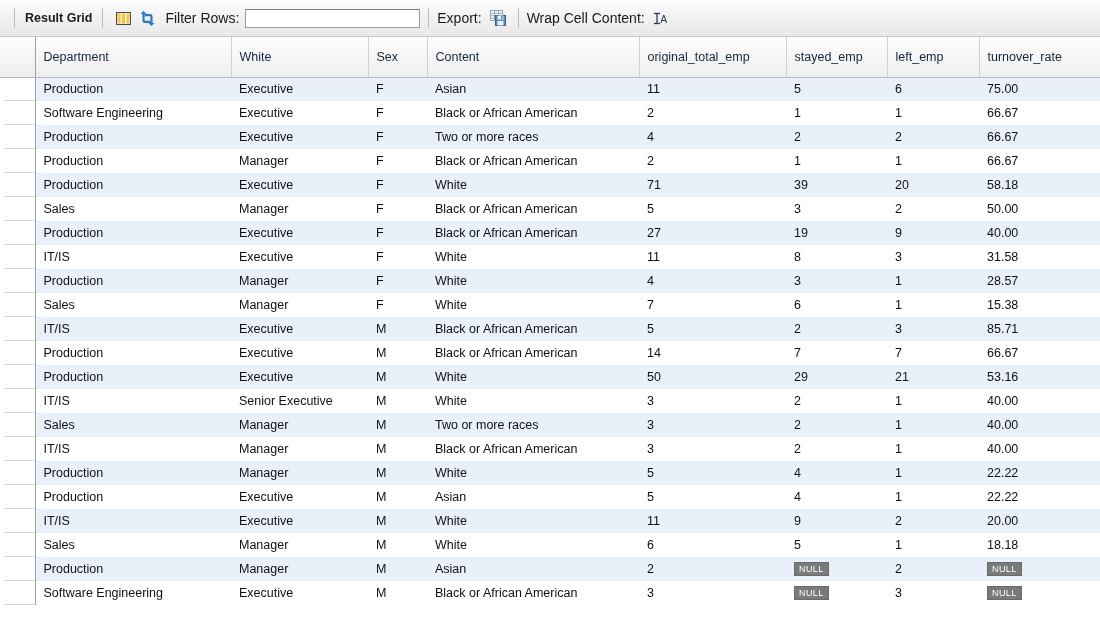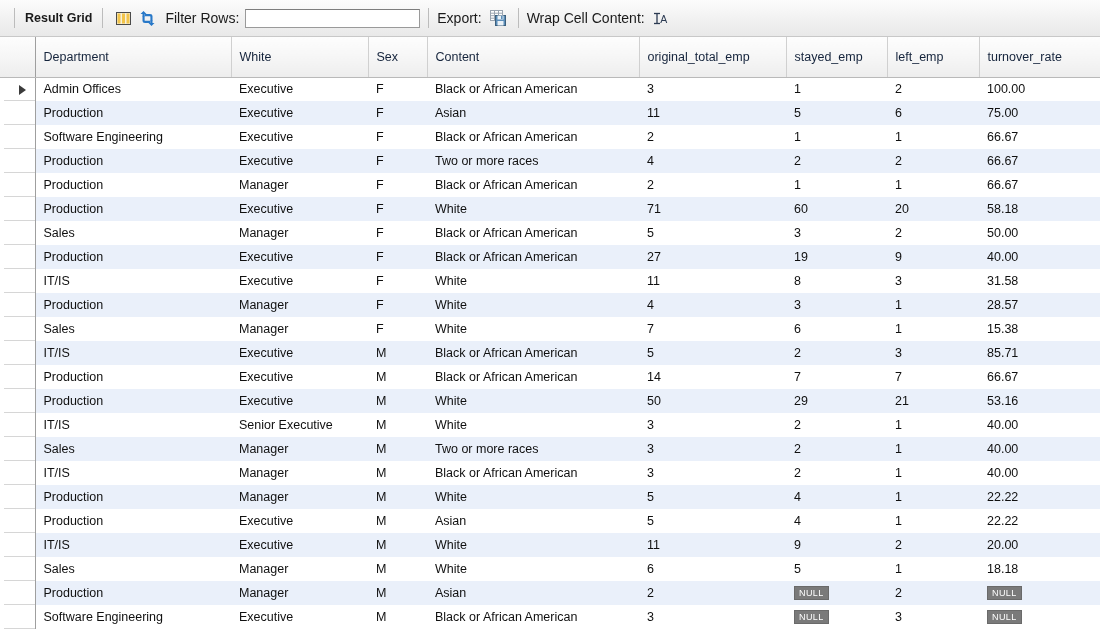--- a/index.html
+++ b/index.html
@@ -245,31 +245,20 @@
           <th>White</th>
           <th>Sex</th>
           <th>Content</th>
           <th>original_total_emp</th>
           <th>stayed_emp</th>
           <th>left_emp</th>
           <th style="border-right:none">turnover_rate</th>
         </tr>
       </thead>
       <tbody id="grid-body">
-          <tr class="row-even">
-            <td class="marker"><span class="tri"></span><span class="marker-line"></span></td>
-            <td>Admin Offices</td>
-            <td>Executive</td>
-            <td>F</td>
-            <td>Black or African American</td>
-            <td class="num-pad">3</td>
-            <td class="num-pad">1</td>
-            <td class="num-pad">2</td>
-            <td class="num-pad">100.00</td>
-          </tr>
           <tr class="row-odd">
             <td class="marker">
               <span class="marker-line"></span>
             </td>
             <td>Production</td>
             <td>Executive</td>
             <td>F</td>
             <td>Asian</td>
             <td class="num-pad">11</td>
             <td class="num-pad">5</td>
@@ -317,21 +306,21 @@
           </tr>
           <tr class="row-odd">
             <td class="marker">
               <span class="marker-line"></span>
             </td>
             <td>Production</td>
             <td>Executive</td>
             <td>F</td>
             <td>White</td>
             <td class="num-pad">71</td>
-            <td class="num-pad">60</td>
+            <td class="num-pad">39</td>
             <td class="num-pad">20</td>
             <td class="num-pad">58.18</td>
           </tr>
           <tr class="row-even">
             <td class="marker">
               <span class="marker-line"></span>
             </td>
             <td>Sales</td>
             <td>Manager</td>
             <td>F</td>

